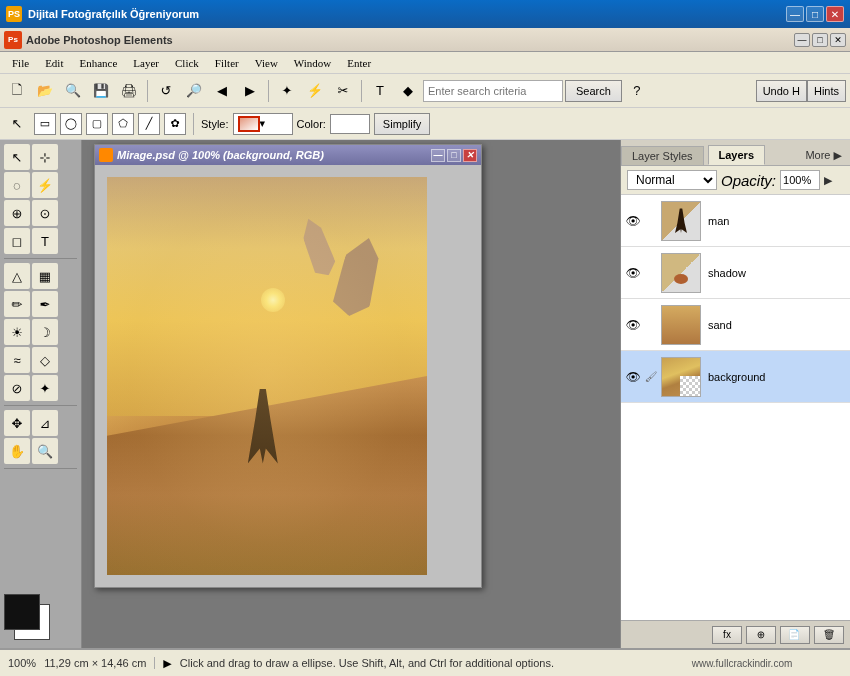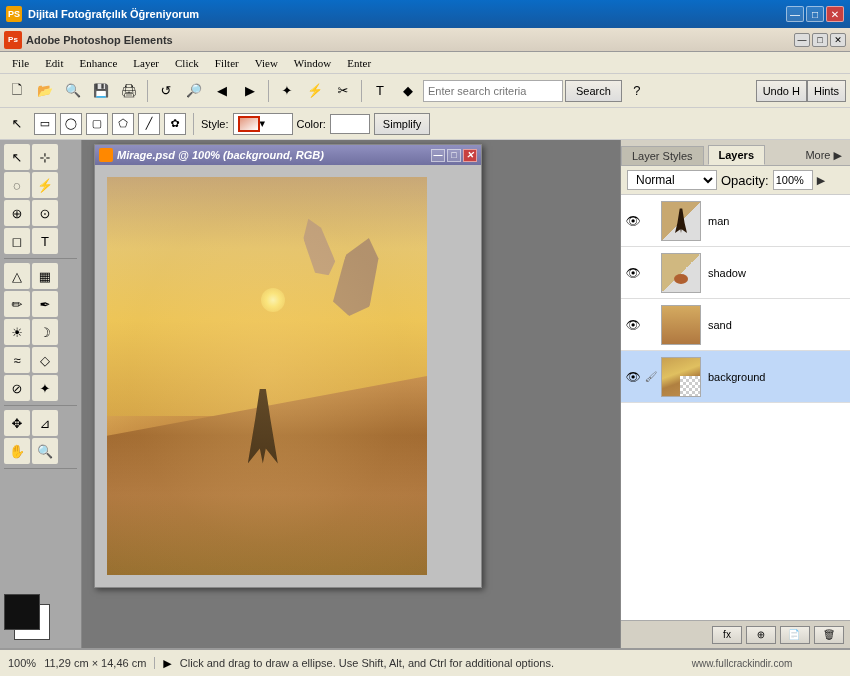--- a/index.html
+++ b/index.html
@@ -402,21 +402,21 @@
     }
     .blend-select {
       height: 20px;
       border: 1px solid #aaa;
       background: white;
       font-size: 12px;
       padding: 0 4px;
       width: 90px;
       cursor: pointer;
     }
-    .opacity-label { font-size: 13px; }
+    .opacity-label { font-size: 15px; font-style: italic; }
     .opacity-input {
       width: 40px;
       height: 20px;
       border: 1px solid #aaa;
       background: white;
       font-size: 11px;
       padding: 0 2px;
     }
     .opacity-arrow {
       font-size: 11px;

